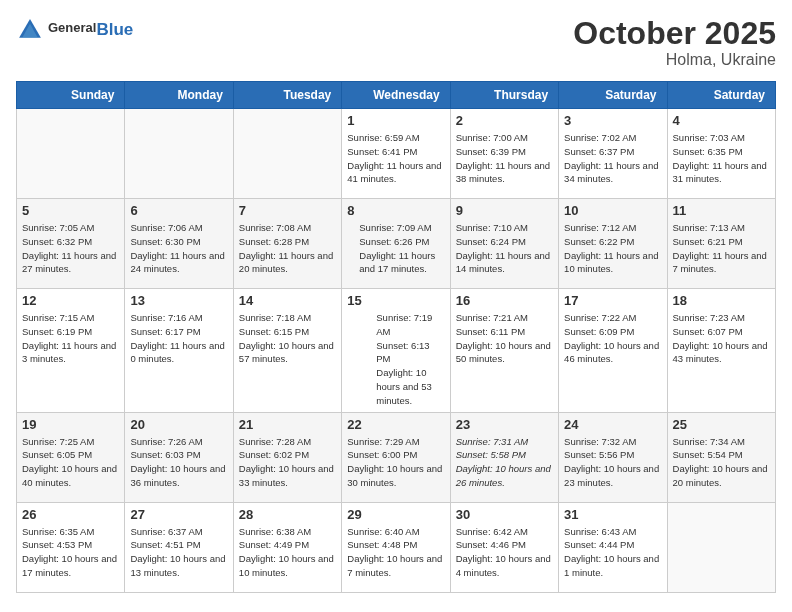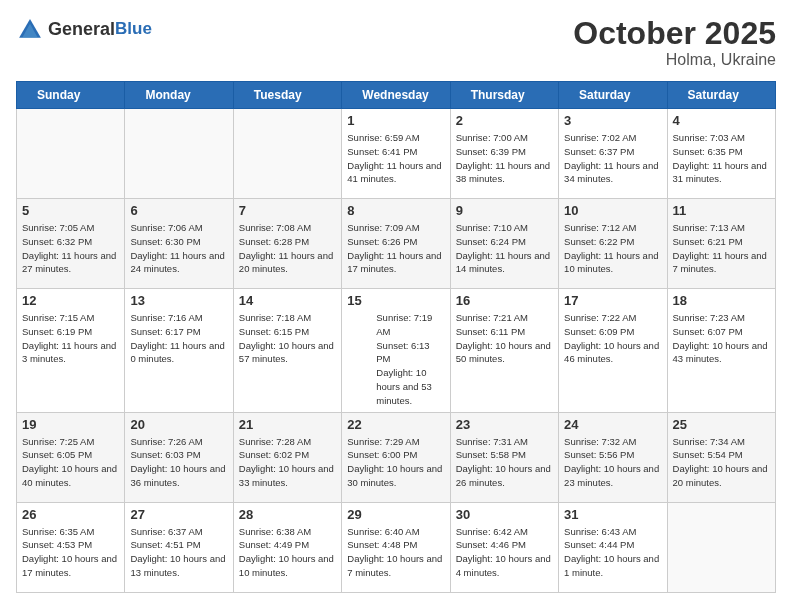--- a/index.html
+++ b/index.html
@@ -15,21 +15,21 @@
       justify-content: space-between;
       align-items: flex-start;
       margin-bottom: 12px;
     }
     .logo {
       display: flex;
       align-items: center;
       gap: 4px;
     }
     .logo-text-general {
-      font-size: 18px;
+      font-size: 13px;
       font-weight: bold;
       color: #333;
       line-height: 1.1;
     }
     .logo-text-blue {
       font-size: 17px;
       font-weight: bold;
       color: #2a6db5;
       line-height: 1.1;
     }
@@ -53,22 +53,22 @@
     table {
       width: 100%;
       border-collapse: collapse;
       table-layout: fixed;
     }
     thead th {
       background-color: #2a6db5;
       color: #fff;
       font-size: 12px;
       font-weight: bold;
-      padding: 6px 20px;
-      text-align: left;
+      padding: 6px 10px;
+      text-align: right;
       border: 1px solid #1a5da5;
     }
     tbody td {
       border: 1px solid #ccc;
       vertical-align: top;
       padding: 4px 5px;
       font-size: 10px;
       color: #333;
       height: 90px;
       background: #fff;
@@ -169,21 +169,21 @@
 Daylight: 11 hours and 24 minutes.</div>
         </td>
         <td>
           <span class="day-number">7</span>
           <div class="day-info" style="white-space: pre-line;">Sunrise: 7:08 AM
 Sunset: 6:28 PM
 Daylight: 11 hours and 20 minutes.</div>
         </td>
         <td>
           <span class="day-number">8</span>
-          <div class="day-info" style="white-space: pre-line;">Sunrise: 7:09 AM
+          <div class="day-info" style="white-space: pre-line; margin-left: 12px;">Sunrise: 7:09 AM
 Sunset: 6:26 PM
 Daylight: 11 hours and 17 minutes.</div>
         </td>
         <td>
           <span class="day-number">9</span>
           <div class="day-info" style="white-space: pre-line;">Sunrise: 7:10 AM
 Sunset: 6:24 PM
 Daylight: 11 hours and 14 minutes.</div>
         </td>
         <td>
@@ -263,21 +263,21 @@
 Daylight: 10 hours and 33 minutes.</div>
         </td>
         <td>
           <span class="day-number">22</span>
           <div class="day-info" style="white-space: pre-line;">Sunrise: 7:29 AM
 Sunset: 6:00 PM
 Daylight: 10 hours and 30 minutes.</div>
         </td>
         <td>
           <span class="day-number">23</span>
-          <div class="day-info" style="white-space: pre-line;">Sunrise: 7:31 AM
+          <div class="day-info" style="white-space: pre-line; font-style: italic;">Sunrise: 7:31 AM
 Sunset: 5:58 PM
 Daylight: 10 hours and 26 minutes.</div>
         </td>
         <td>
           <span class="day-number">24</span>
           <div class="day-info" style="white-space: pre-line;">Sunrise: 7:32 AM
 Sunset: 5:56 PM
 Daylight: 10 hours and 23 minutes.</div>
         </td>
         <td>

